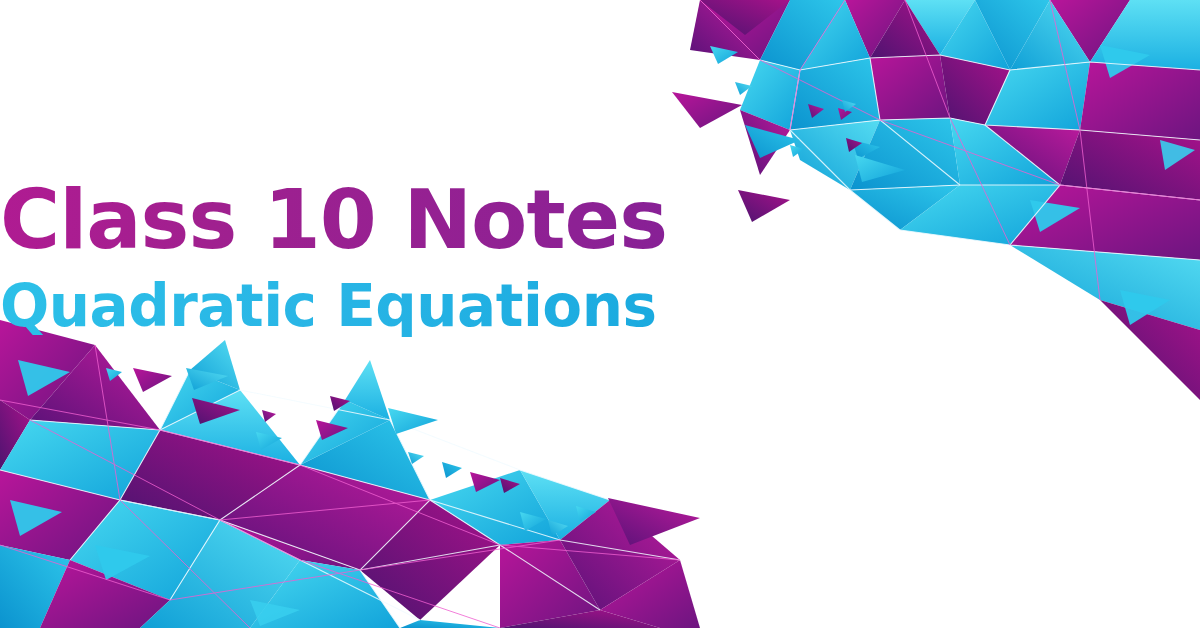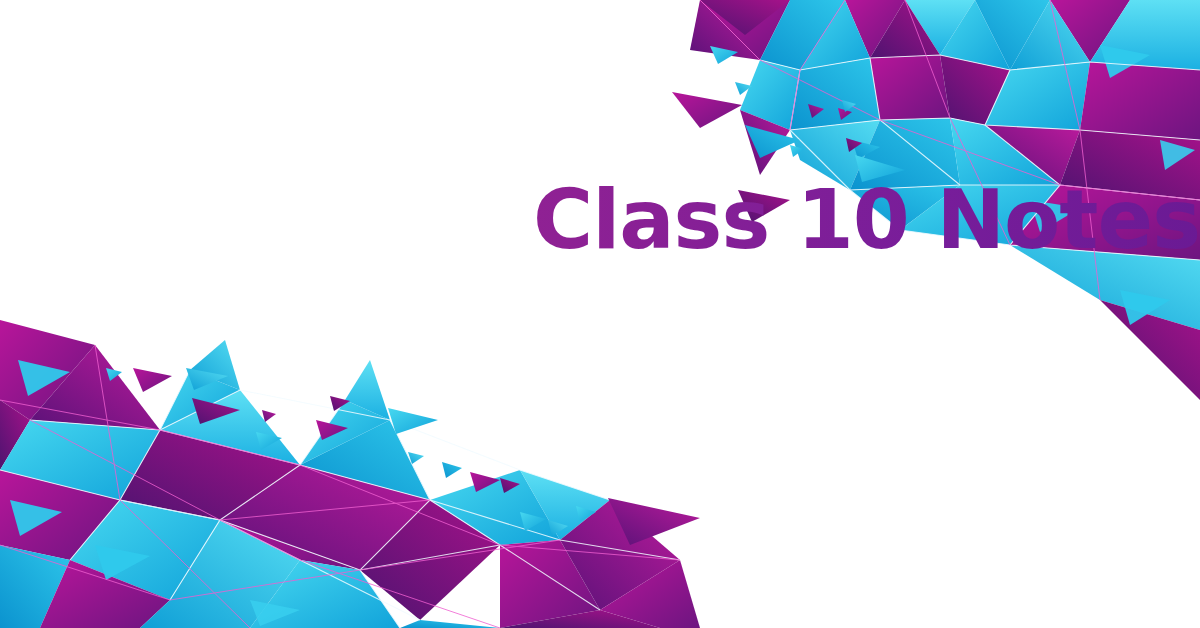--- a/index.html
+++ b/index.html
@@ -21,21 +21,21 @@
     left: 0;
     width: 1200px;
     height: 628px;
     pointer-events: none;
   }
   .text-stack {
     position: absolute;
     left: 0;
     top: 178px;
     width: 1200px;
-    text-align: right;
+    text-align: left;
     z-index: 5;
   }
   .title {
     display: block;
     font-size: 82px;
     font-weight: 700;
     letter-spacing: -1px;
     line-height: 1.02;
     margin: 0;
     background-image: linear-gradient(100deg, #b01b92 0%, #a0208f 18%, #8d2194 48%, #771d9a 78%, #6a1a94 100%);
@@ -240,15 +240,16 @@
       <polygon points="520,512 546,519 525,531" fill="url(#cg1)"></polygon>
       <polygon points="548,520 568,526 552,536" fill="url(#cg3)"></polygon>
       <polygon points="608,498 700,518 630,545" fill="url(#mg3)"></polygon>
       <polygon points="576,506 596,512 580,522" fill="url(#cg1)"></polygon>
       <polygon points="20,408 40,414 24,424" fill="url(#cg2)" opacity="0"></polygon>
     </g>
   </svg>
 
   <div class="text-stack">
     <span class="title">Class 10 Notes</span>
+    <span class="subtitle">Quadratic Equations</span>
   </div>
 
 </div>
 
 </body></html>

